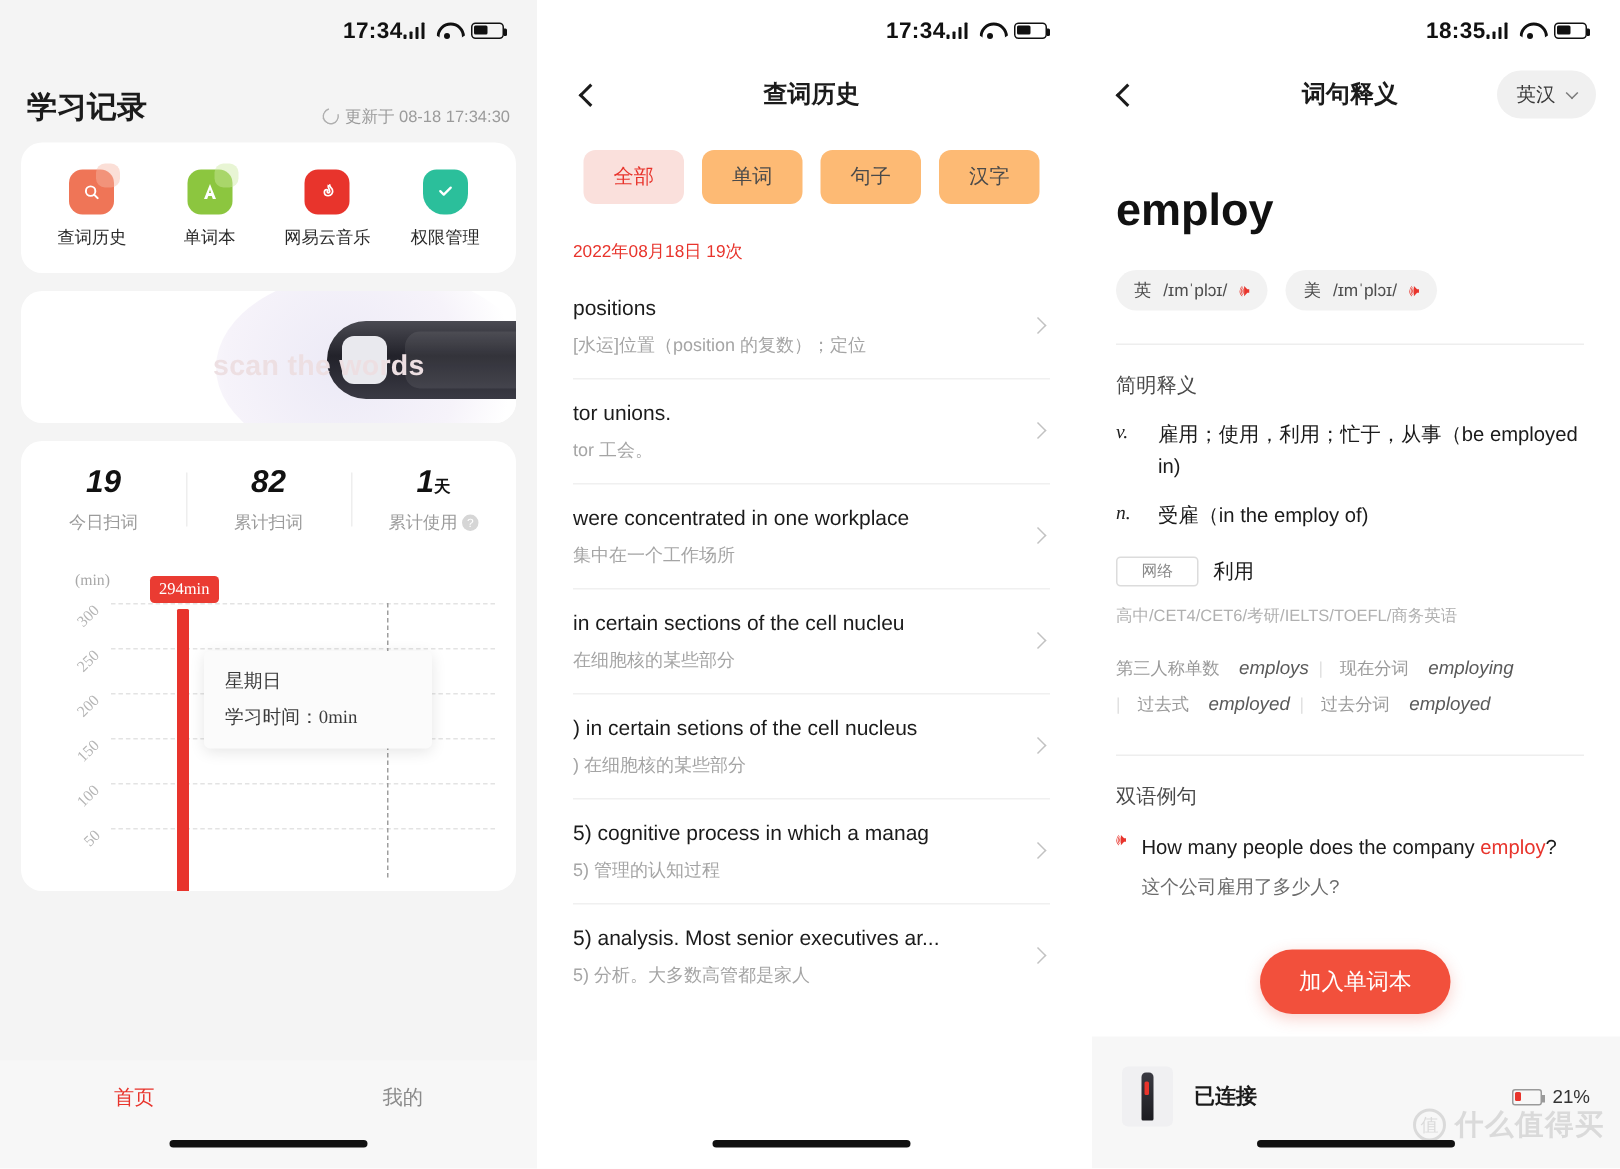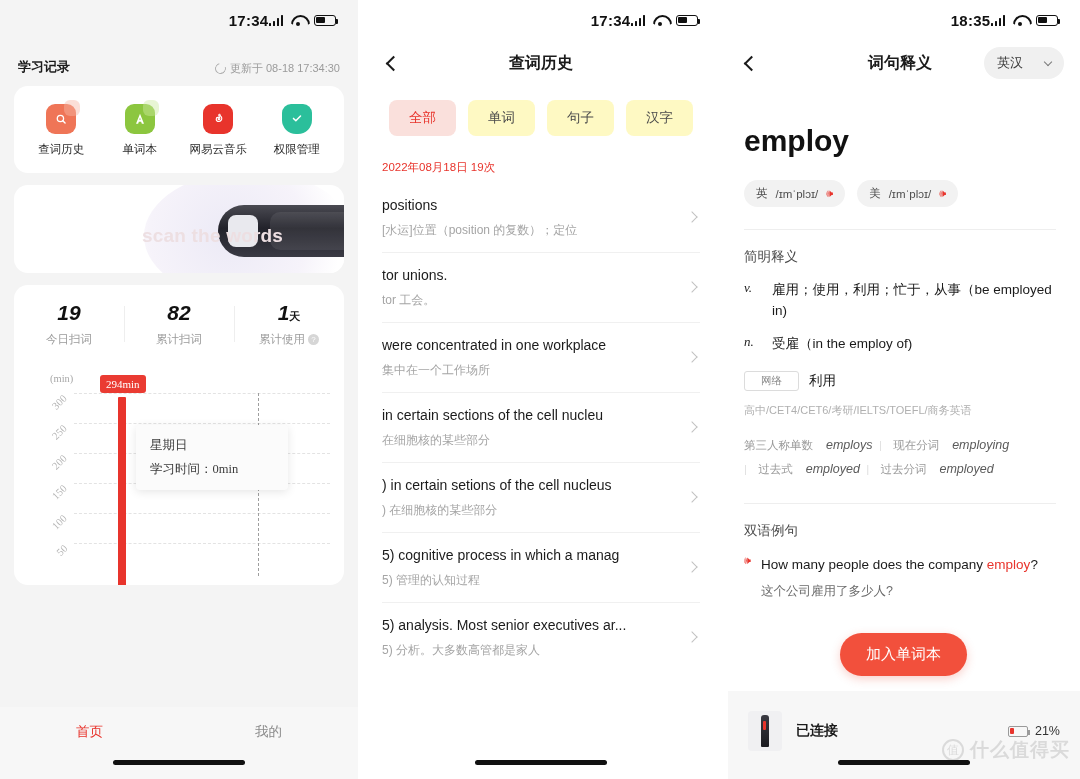--- a/index.html
+++ b/index.html
@@ -70,21 +70,21 @@
   .scan-ic { width: 22px; height: 22px; position: relative; }
   .scan-ic i { position: absolute; width: 7px; height: 7px; border: 1.8px solid #b4b4b4; }
   .scan-ic i:nth-child(1) { left: 0; top: 0; border-right: none; border-bottom: none; border-radius: 2px 0 0 0; }
   .scan-ic i:nth-child(2) { right: 0; top: 0; border-left: none; border-bottom: none; border-radius: 0 2px 0 0; }
   .scan-ic i:nth-child(3) { left: 0; bottom: 0; border-right: none; border-top: none; border-radius: 0 0 0 2px; }
   .scan-ic i:nth-child(4) { right: 0; bottom: 0; border-left: none; border-top: none; border-radius: 0 0 2px 0; }
   .scan-ic b { position: absolute; left: 3px; top: 10px; width: 16px; height: 1.8px; background: #b4b4b4; }
   .bell-dot { position: absolute; top: 14px; right: 15px; width: 7px; height: 7px; background: #f5312d; border-radius: 50%; }
 
   .sec-head { display: flex; align-items: flex-end; justify-content: space-between; padding: 18px 18px 10px; }
-  .sec-title { font-size: 13px; font-weight: bold; color: #1b1b1b; }
+  .sec-title { font-size: 20px; font-weight: bold; color: #1b1b1b; }
   .sec-sub { font-size: 11px; color: #9b9b9b; display: flex; align-items: center; gap: 4px; }
   .refresh-ic { width: 11px; height: 11px; border: 1.4px solid #b0b0b0; border-radius: 50%; border-top-color: transparent; transform: rotate(30deg); }
 
   .card { background: #fff; border-radius: 14px; margin: 0 14px 12px; }
   .quick-row { display: flex; padding: 18px 8px 16px; }
   .quick { flex: 1; display: flex; flex-direction: column; align-items: center; gap: 8px; }
   .q-ic { width: 30px; height: 30px; border-radius: 9px; display: flex; align-items: center; justify-content: center; position: relative; }
   .q-ic .leaf { position: absolute; right: -4px; top: -4px; width: 16px; height: 16px; border-radius: 6px; opacity: .45; }
   .q-label { font-size: 11.5px; color: #2a2a2a; }
 
@@ -120,25 +120,25 @@
 
   .tabbar { position: absolute; left: 0; right: 0; bottom: 0; height: 72px; background: #f7f7f7; display: flex; }
   .tab { flex: 1; text-align: center; font-size: 13.5px; padding-top: 16px; color: #8b8b8b; }
   .tab.on { color: #e8342c; }
   .home-ind { position: absolute; left: 50%; transform: translateX(-50%); bottom: 14px; width: 132px; height: 5px; background: #111; border-radius: 3px; }
 
   
   .navbar { height: 46px; display: flex; align-items: center; padding: 0 16px; position: relative; }
   .back { width: 11px; height: 11px; border-left: 2px solid #1b1b1b; border-bottom: 2px solid #1b1b1b; transform: rotate(45deg); margin-left: 10px; }
   .nav-title { position: absolute; left: 0; right: 0; text-align: center; font-size: 16px; font-weight: bold; color: #1b1b1b; pointer-events: none; }
-  .lang-pill { margin-left: auto; background: #f0f0f0; border-radius: 16px; padding: 7px 13px; font-size: 13px; color: #3a3a3a; display: flex; align-items: center; gap: 22px; font-family: Liberation Serif, serif; }
+  .lang-pill { margin-left: auto; background: #f0f0f0; border-radius: 16px; padding: 7px 13px; font-size: 13px; color: #3a3a3a; display: flex; align-items: center; gap: 8px; font-family: Liberation Serif, serif; }
   .lang-chev { width: 6px; height: 6px; border-right: 1.4px solid #7a7a7a; border-bottom: 1.4px solid #7a7a7a; transform: rotate(45deg); margin-top: -3px; }
 
   .chips { display: flex; gap: 12px; padding: 14px 20px 0; justify-content: center; }
-  .chip { background: #fef9c3; color: #4a4a4a; font-size: 13.5px; border-radius: 8px; padding: 9px 20px; }
+  .chip { background: #fdba74; color: #4a4a4a; font-size: 13.5px; border-radius: 8px; padding: 9px 20px; }
   .chip.on { background: #fae0dc; color: #e8342c; }
 
   .date-head { font-size: 11.5px; color: #e8342c; padding: 24px 20px 8px; }
   .hist-list { padding: 0 20px; }
   .hist-item { position: relative; border-top: 1px solid #f0f0f0; padding: 14px 26px 13px 0; }
   .hist-item:first-child { border-top: none; }
   .hist-en { font-size: 14px; color: #1b1b1b; }
   .hist-cn { font-size: 12px; color: #a5a5a5; margin-top: 9px; }
   .row-chev { position: absolute; right: 4px; top: 50%; margin-top: -5px; width: 8px; height: 8px; border-right: 1.5px solid #c2c2c2; border-top: 1.5px solid #c2c2c2; transform: rotate(45deg); }
 

